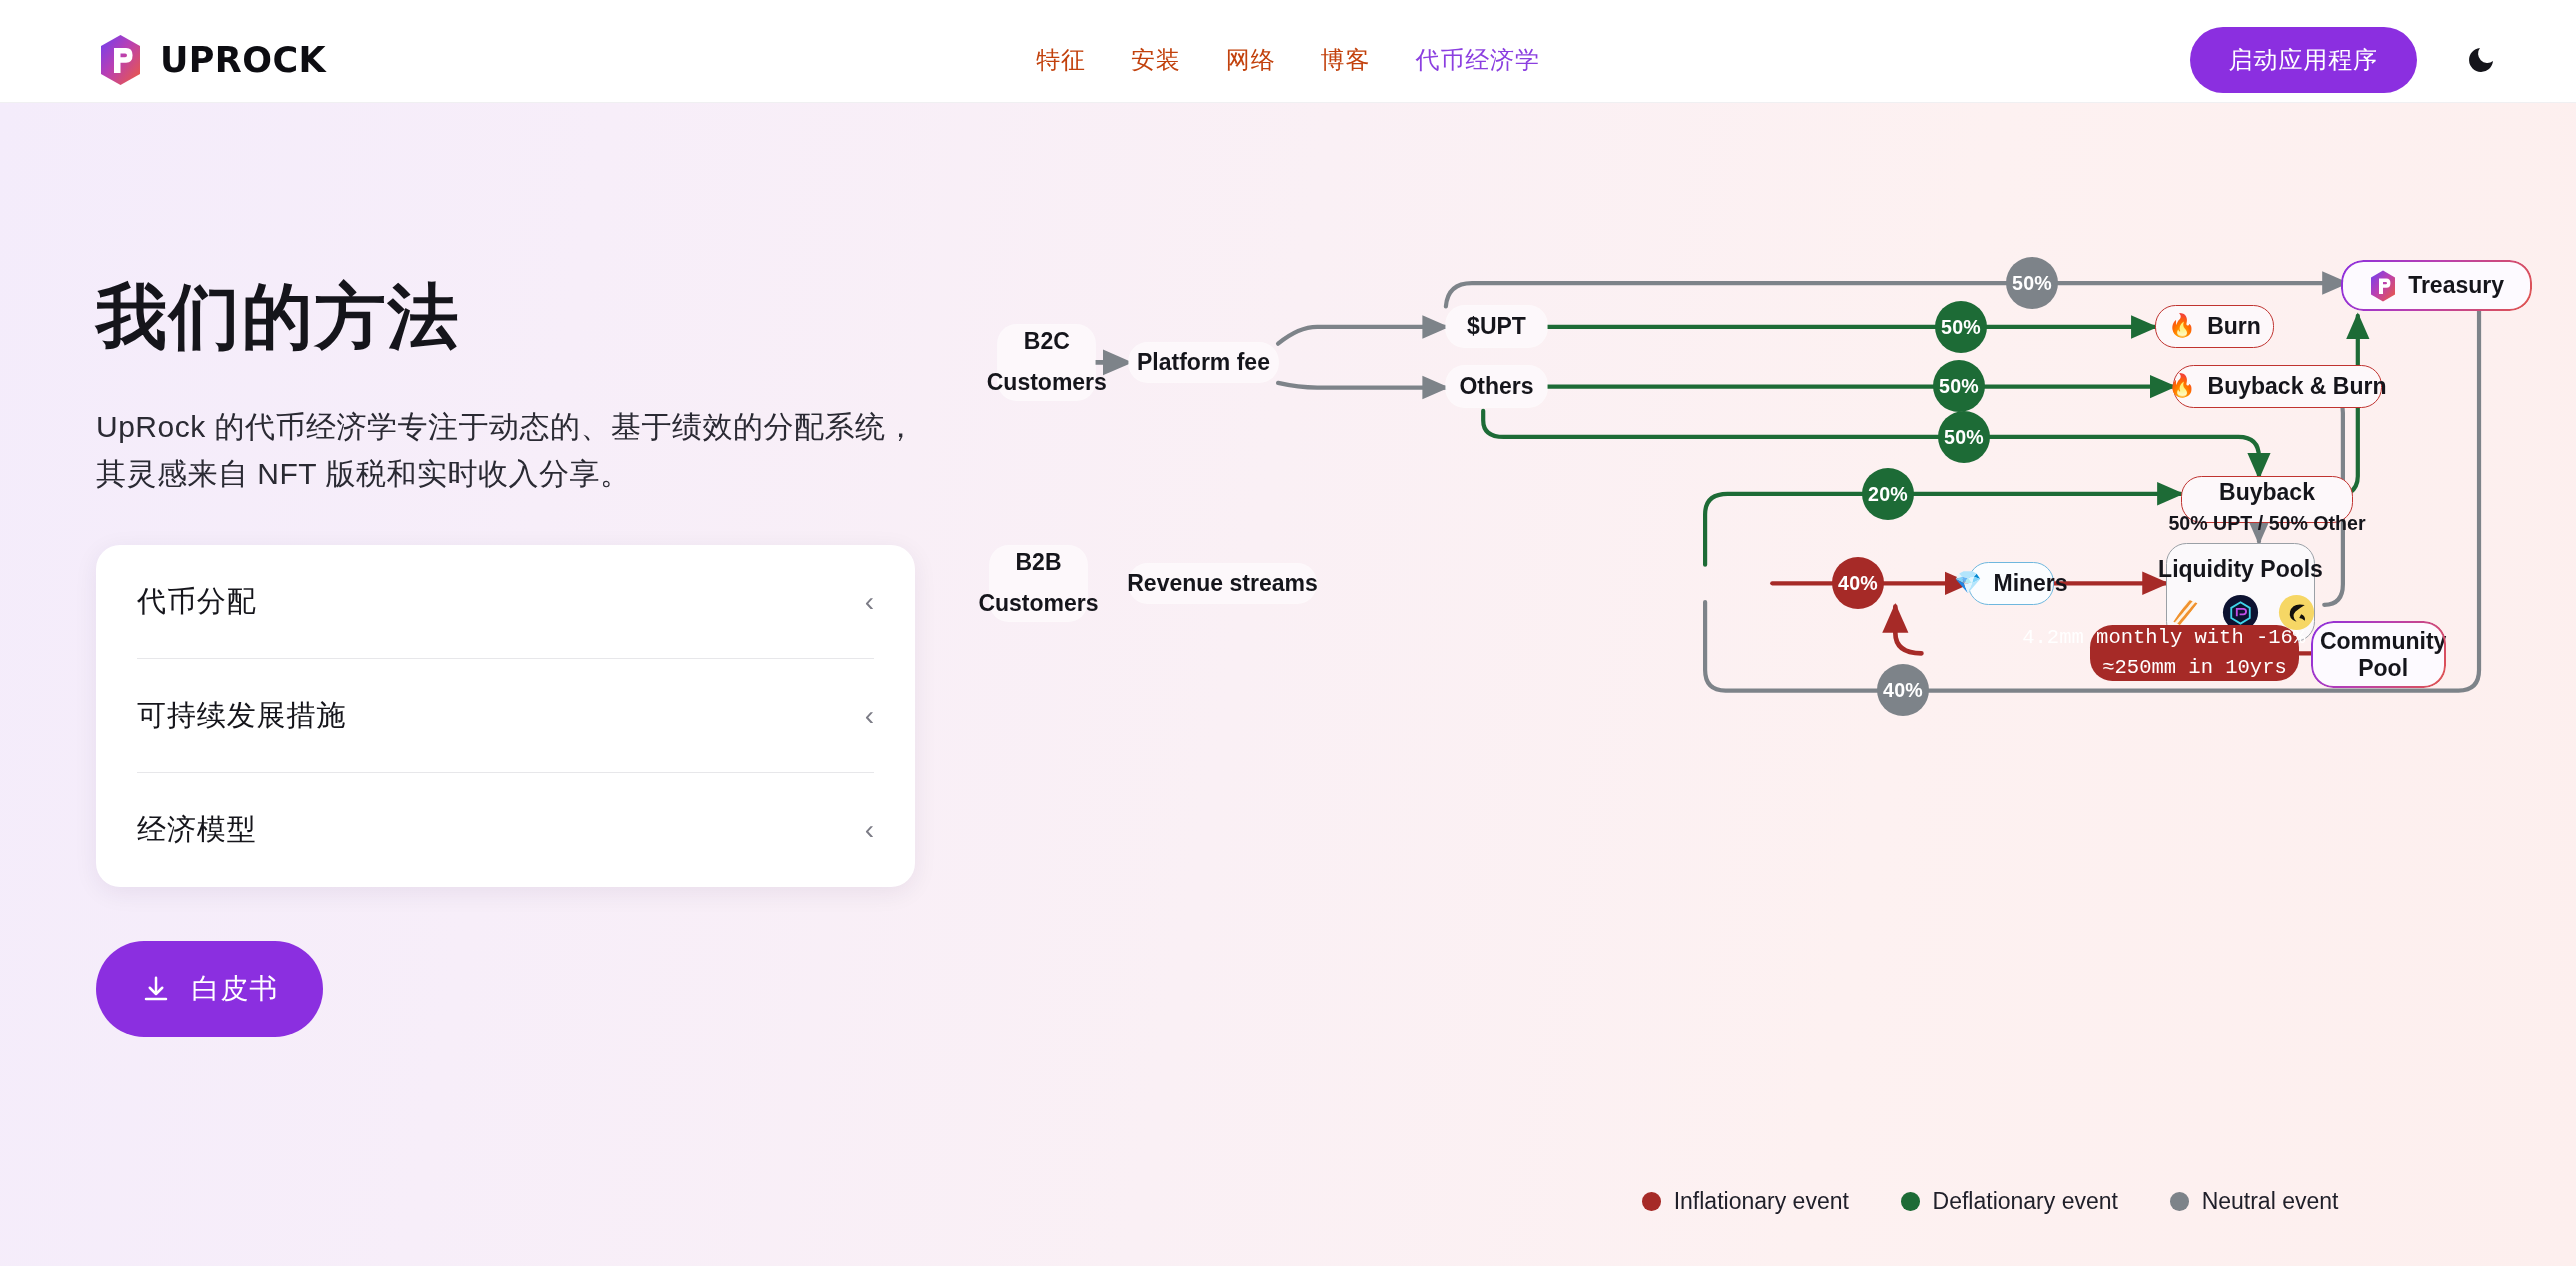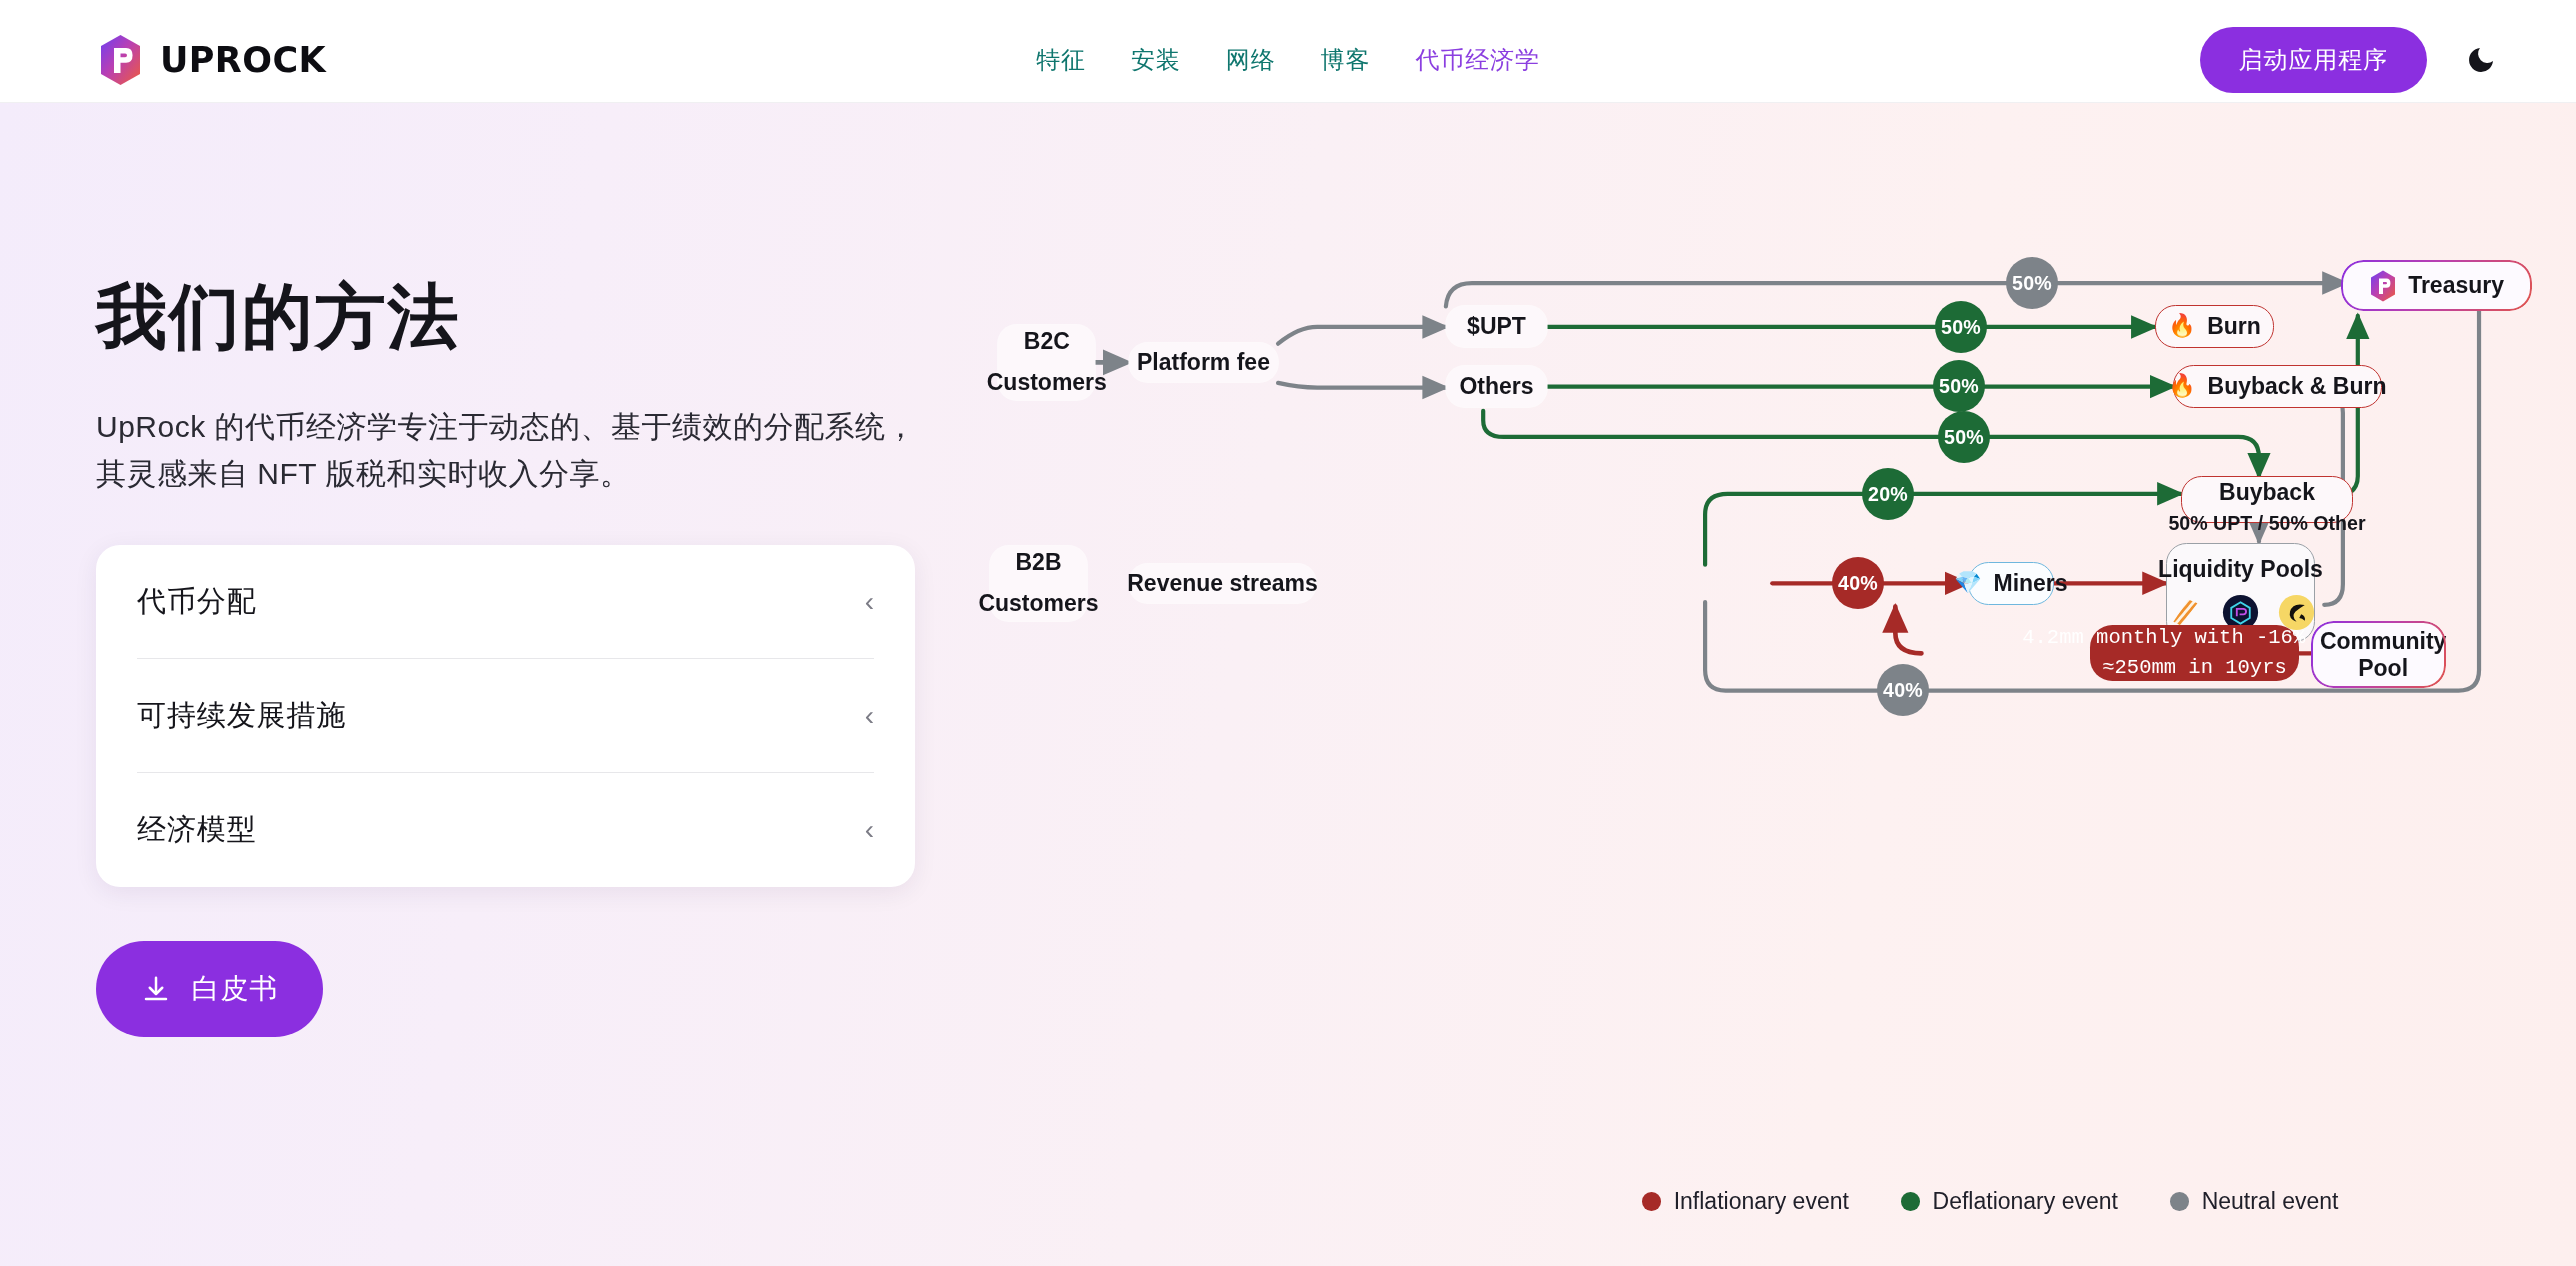--- a/index.html
+++ b/index.html
@@ -46,32 +46,32 @@
   .nav-links {
     position: absolute;
     left: 50%;
     transform: translateX(-50%);
     display: flex;
     align-items: center;
     gap: 45px;
   }
   .nav-link {
     font-size: 24px;
-    color: #0f766e;
+    color: #c2410c;
     cursor: pointer;
     white-space: nowrap;
     letter-spacing: 0.9px;
   }
   .nav-link.active { color: #8b3fe0; }
 
   .nav-right {
     margin-left: auto;
     display: flex;
     align-items: center;
-    gap: 33px;
+    gap: 43px;
   }
   .cta-button {
     background: #8b2fe0;
     color: #ffffff;
     font-size: 24px;
     border: none;
     border-radius: 932px;
     padding: 17px 39px;
     cursor: pointer;
     letter-spacing: 0.9px;

